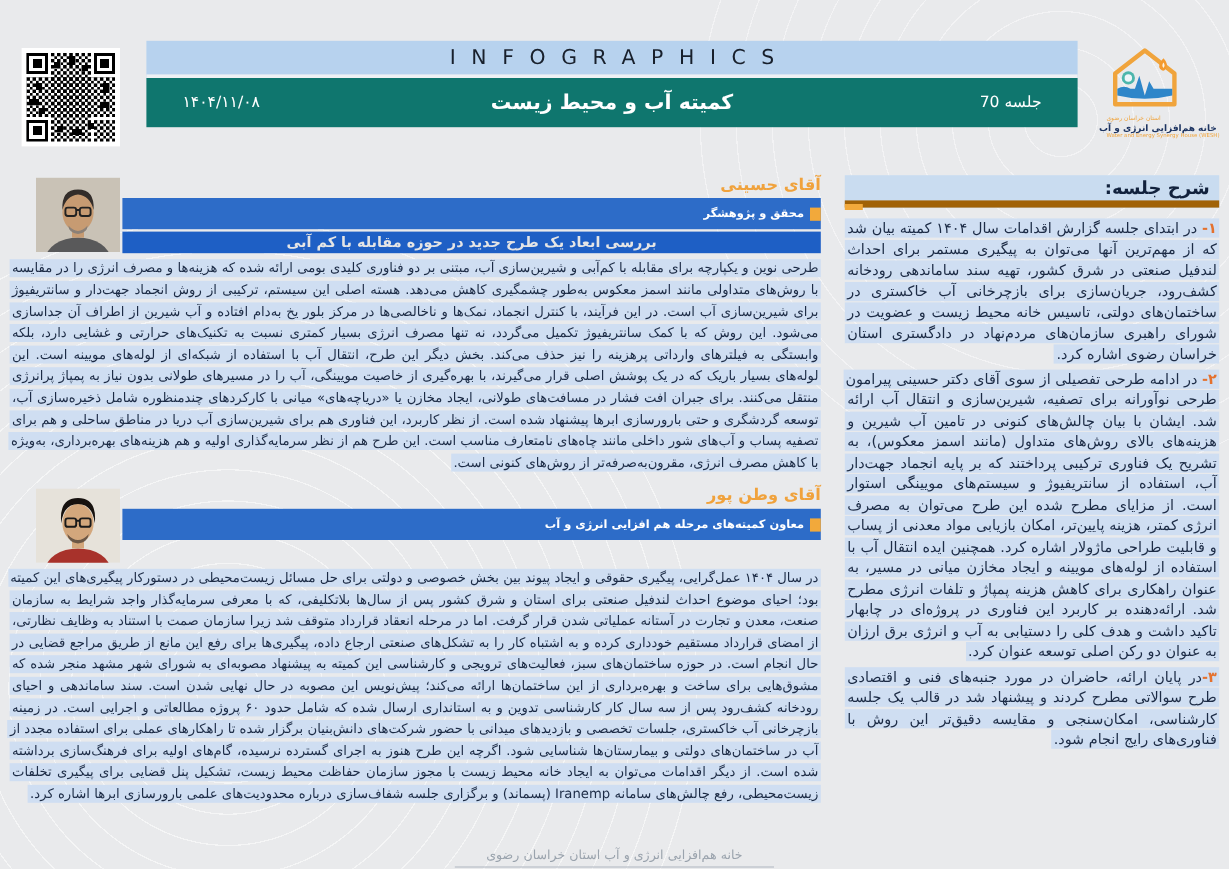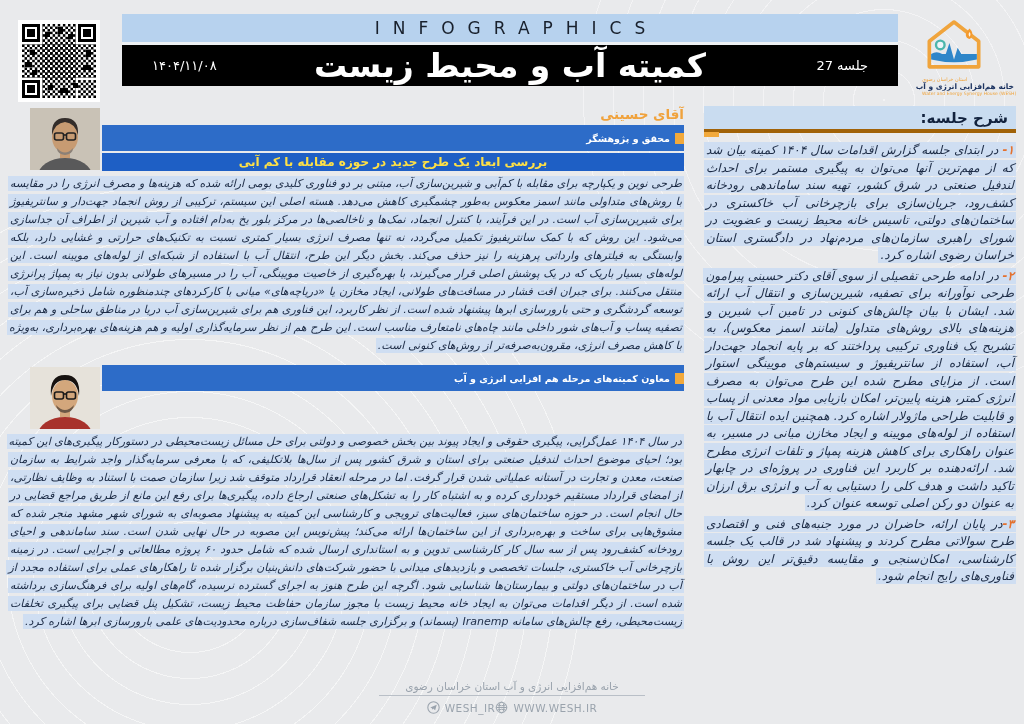--- a/index.html
+++ b/index.html
@@ -6,34 +6,34 @@
   html,body { width:1024px; height:724px; }
   body { font-family:"DejaVu Sans", sans-serif; background:#e9eaec; }
   .page { position:relative; width:1024px; height:724px; overflow:hidden;
           display:flex; flex-direction:column; background:#e9eaec; }
   
   .page::before, .page::after { content:""; position:absolute; pointer-events:none; z-index:0; }
   .page::before { left:-220px; bottom:-260px; width:820px; height:820px; border-radius:50%;
     background:repeating-radial-gradient(circle, rgba(255,255,255,.55) 0 1px, transparent 1px 26px); }
   .page::after { right:-180px; top:-220px; width:640px; height:640px; border-radius:50%;
     background:repeating-radial-gradient(circle, rgba(255,255,255,.45) 0 1px, transparent 1px 30px); }
-  .layer { position:relative; z-index:1; }
+  .layer { position:relative; z-index:1;margin-top:20px; }
 
   
   header { display:flex; align-items:flex-start; padding:14px 10px 4px 18px; height:104px; }
   .qr-box { width:82px; height:82px; background:#fff; padding:4px; margin-top:6px; flex:0 0 auto; }
   .qr-box svg { width:100%; height:100%; display:block; }
   .bars { flex:1; margin:0 24px 0 22px; }
   .bar-light { height:31px; background:#b7d2ee; border-bottom:3px solid #eef1f4;
     display:flex; align-items:center; justify-content:center;
     color:#18202c; font-size:17px; letter-spacing:13px; padding-left:13px; }
-  .bar-dark { height:41px; background:#000000; position:relative; display:flex;
+  .bar-dark { height:41px; background:#0f766e; position:relative; display:flex;
     align-items:center; justify-content:space-between; padding:0 30px; color:#fff; }
   .bar-dark .main-title { position:absolute; left:50%; transform:translateX(-50%);
-    font-size:33px; font-weight:bold; direction:rtl; white-space:nowrap; }
+    font-size:17px; font-weight:bold; direction:rtl; white-space:nowrap; }
   .bar-dark .side { font-size:13px; direction:rtl; }
   .logo-box { width:92px; flex:0 0 auto; text-align:left; margin-top:2px; }
   .logo-box svg { width:64px; height:56px; }
   .logo-t1 { font-size:5px; color:#f0a43c; direction:rtl; }
   .logo-t2 { font-size:7.5px; font-weight:bold; color:#1d3461; direction:rtl; white-space:nowrap; }
   .logo-t3 { font-size:4.5px; color:#f0a43c; white-space:nowrap; }
 
   
   main { display:flex; align-items:flex-start; padding:2px 8px 0 8px; gap:20px; flex:1; }
   .speakers-col { width:676px; flex:0 0 auto; }
@@ -42,30 +42,30 @@
   
   .speaker { margin-bottom:10px; }
   .sp-head { display:flex; align-items:flex-start; }
   .sp-photo { width:70px; height:62px; flex:0 0 auto; margin:2px 0 0 22px; }
   .sp-photo svg { width:100%; height:100%; display:block; }
   .sp-stack { flex:1; margin-left:2px; }
   .sp-name { color:#f0a23c; font-weight:bold; font-size:13.5px; text-align:right; height:19px; direction:rtl; }
   .role-bar { height:26px; background:#2d6cc8; display:flex; direction:rtl; align-items:center; }
   .role-accent { width:9px; height:11px; background:#f2a93b; margin-left:5px; flex:0 0 auto; }
   .role-label { color:#fff; font-size:9.5px; font-weight:bold; white-space:nowrap; }
-  .title-bar { height:18px; margin-top:2px; background:#1e5fc5; color:#fde047; font-weight:bold;
+  .title-bar { height:18px; margin-top:2px; background:#1e5fc5; color:#e5e5e5; font-weight:bold;
     font-size:12px; display:flex; align-items:center; justify-content:center; direction:rtl; }
   .sp-body { direction:rtl; text-align:justify; font-size:11px; line-height:18px;
     color:#1c2b45; margin-top:4px; }
-  .hl { background:#cfdef2; padding:1px 2px; -webkit-box-decoration-break:clone; box-decoration-break:clone;font-style:italic; }
+  .hl { background:#cfdef2; padding:1px 2px; -webkit-box-decoration-break:clone; box-decoration-break:clone; }
 
   
   .summary-head { position:relative; background:#c9dcf0; height:27px; display:flex; align-items:center;
     direction:rtl; padding:0 8px; font-weight:bold; font-size:15px; color:#12223d;
-    border-bottom:4px solid #a16207; margin-bottom:9px; }
+    border-bottom:6px solid #a16207; margin-bottom:9px; }
   .summary-accent { position:absolute; left:0; bottom:-8px; width:15px; height:5px; background:#f2a93b; }
   .summary-body p { direction:rtl; text-align:justify; font-size:12px; line-height:17.5px;
     color:#1c2b45; margin-bottom:3px; }
   .pnum { color:#e4712e; font-weight:bold; }
 
   
   footer { text-align:center; padding-bottom:10px; margin-top:auto; }
   .footer-org { display:inline-block; direction:rtl; color:#9aa3ad; font-size:10.5px;
     border-bottom:1px solid #b9bfc7; padding:0 26px 3px;text-align:right; }
   .footer-links { display:flex; justify-content:center; margin-top:5px; align-items:center; }
@@ -119,21 +119,21 @@
       </svg>
     </div>
 
     <div class="bars">
       <div class="bar-light">
         <span>INFOGRAPHICS</span>
       </div>
       <div class="bar-dark">
         <span class="side">۱۴۰۴/۱۱/۰۸</span>
         <span class="main-title">کمیته آب و محیط زیست</span>
-        <span class="side">جلسه 27</span>
+        <span class="side">جلسه 70</span>
       </div>
     </div>
 
     <div class="logo-box">
       <svg viewBox="0 0 70 58">
         <path d="M8 54 V26 L35 5 L62 26 V54 Z" fill="none" stroke="#f0a43c" stroke-width="4" stroke-linejoin="round"></path>
         <path d="M10 40 Q16 36 22 40 L26 40 L30 28 L35 46 L39 33 L43 40 L60 40 L60 46 Q35 52 10 46 Z" fill="#2e86c9"></path>
         <circle cx="20" cy="30" r="6" fill="#4db6ac"></circle>
         <circle cx="20" cy="30" r="3.4" fill="#eef5f9"></circle>
         <path d="M52 12 Q57 17 54 22 Q52 25 49 22 Q46 18 52 12 Z" fill="#f49a2e"></path>
@@ -191,20 +191,21 @@
               <path d="M21 29 Q19 8 35 8 Q51 8 49 29 Q47 13 35 13 Q23 13 21 29 Z" fill="#17120f"></path>
               <path d="M26 38 Q35 48 44 38 Q43 45 35 46 Q27 45 26 38 Z" fill="#4a3c33" opacity=".75"></path>
               <g fill="none" stroke="#1a1a1a" stroke-width="1.6">
                 <rect x="24.5" y="25" width="9" height="7" rx="2"></rect>
                 <rect x="36.5" y="25" width="9" height="7" rx="2"></rect>
                 <line x1="33.5" y1="27" x2="36.5" y2="27"></line>
               </g>
             </svg>
           </div>
           <div class="sp-stack">
+            <div class="sp-name">آقای وطن پور</div>
             <div class="role-bar">
               <span class="role-accent"></span>
               <span class="role-label">معاون کمیته‌های مرحله هم افزایی انرژی و آب</span>
             </div>
           </div>
         </div>
         <p class="sp-body"><span class="hl">در سال ۱۴۰۴ عمل‌گرایی، پیگیری حقوقی و ایجاد پیوند بین بخش خصوصی و دولتی برای حل مسائل زیست‌محیطی در دستورکار پیگیری‌های این کمیته بود؛ احیای موضوع احداث لندفیل صنعتی برای استان و شرق کشور پس از سال‌ها بلاتکلیفی، که با معرفی سرمایه‌گذار واجد شرایط به سازمان صنعت، معدن و تجارت در آستانه عملیاتی شدن قرار گرفت. اما در مرحله انعقاد قرارداد متوقف شد زیرا سازمان صمت با استناد به وظایف نظارتی، از امضای قرارداد مستقیم خودداری کرده و به اشتباه کار را به تشکل‌های صنعتی ارجاع داده، پیگیری‌ها برای رفع این مانع از طریق مراجع قضایی در حال انجام است. در حوزه ساختمان‌های سبز، فعالیت‌های ترویجی و کارشناسی این کمیته به پیشنهاد مصوبه‌ای به شورای شهر مشهد منجر شده که مشوق‌هایی برای ساخت و بهره‌برداری از این ساختمان‌ها ارائه می‌کند؛ پیش‌نویس این مصوبه در حال نهایی شدن است. سند ساماندهی و احیای رودخانه کشف‌رود پس از سه سال کار کارشناسی تدوین و به استانداری ارسال شده که شامل حدود ۶۰ پروژه مطالعاتی و اجرایی است. در زمینه بازچرخانی آب خاکستری، جلسات تخصصی و بازدیدهای میدانی با حضور شرکت‌های دانش‌بنیان برگزار شده تا راهکارهای عملی برای استفاده مجدد از آب در ساختمان‌های دولتی و بیمارستان‌ها شناسایی شود. اگرچه این طرح هنوز به اجرای گسترده نرسیده، گام‌های اولیه برای فرهنگ‌سازی برداشته شده است. از دیگر اقدامات می‌توان به ایجاد خانه محیط زیست با مجوز سازمان حفاظت محیط زیست، تشکیل پنل قضایی برای پیگیری تخلفات زیست‌محیطی، رفع چالش‌های سامانه Iranemp (پسماند) و برگزاری جلسه شفاف‌سازی درباره محدودیت‌های علمی بارورسازی ابرها اشاره کرد.</span></p>
       </article>
     </section>
 

